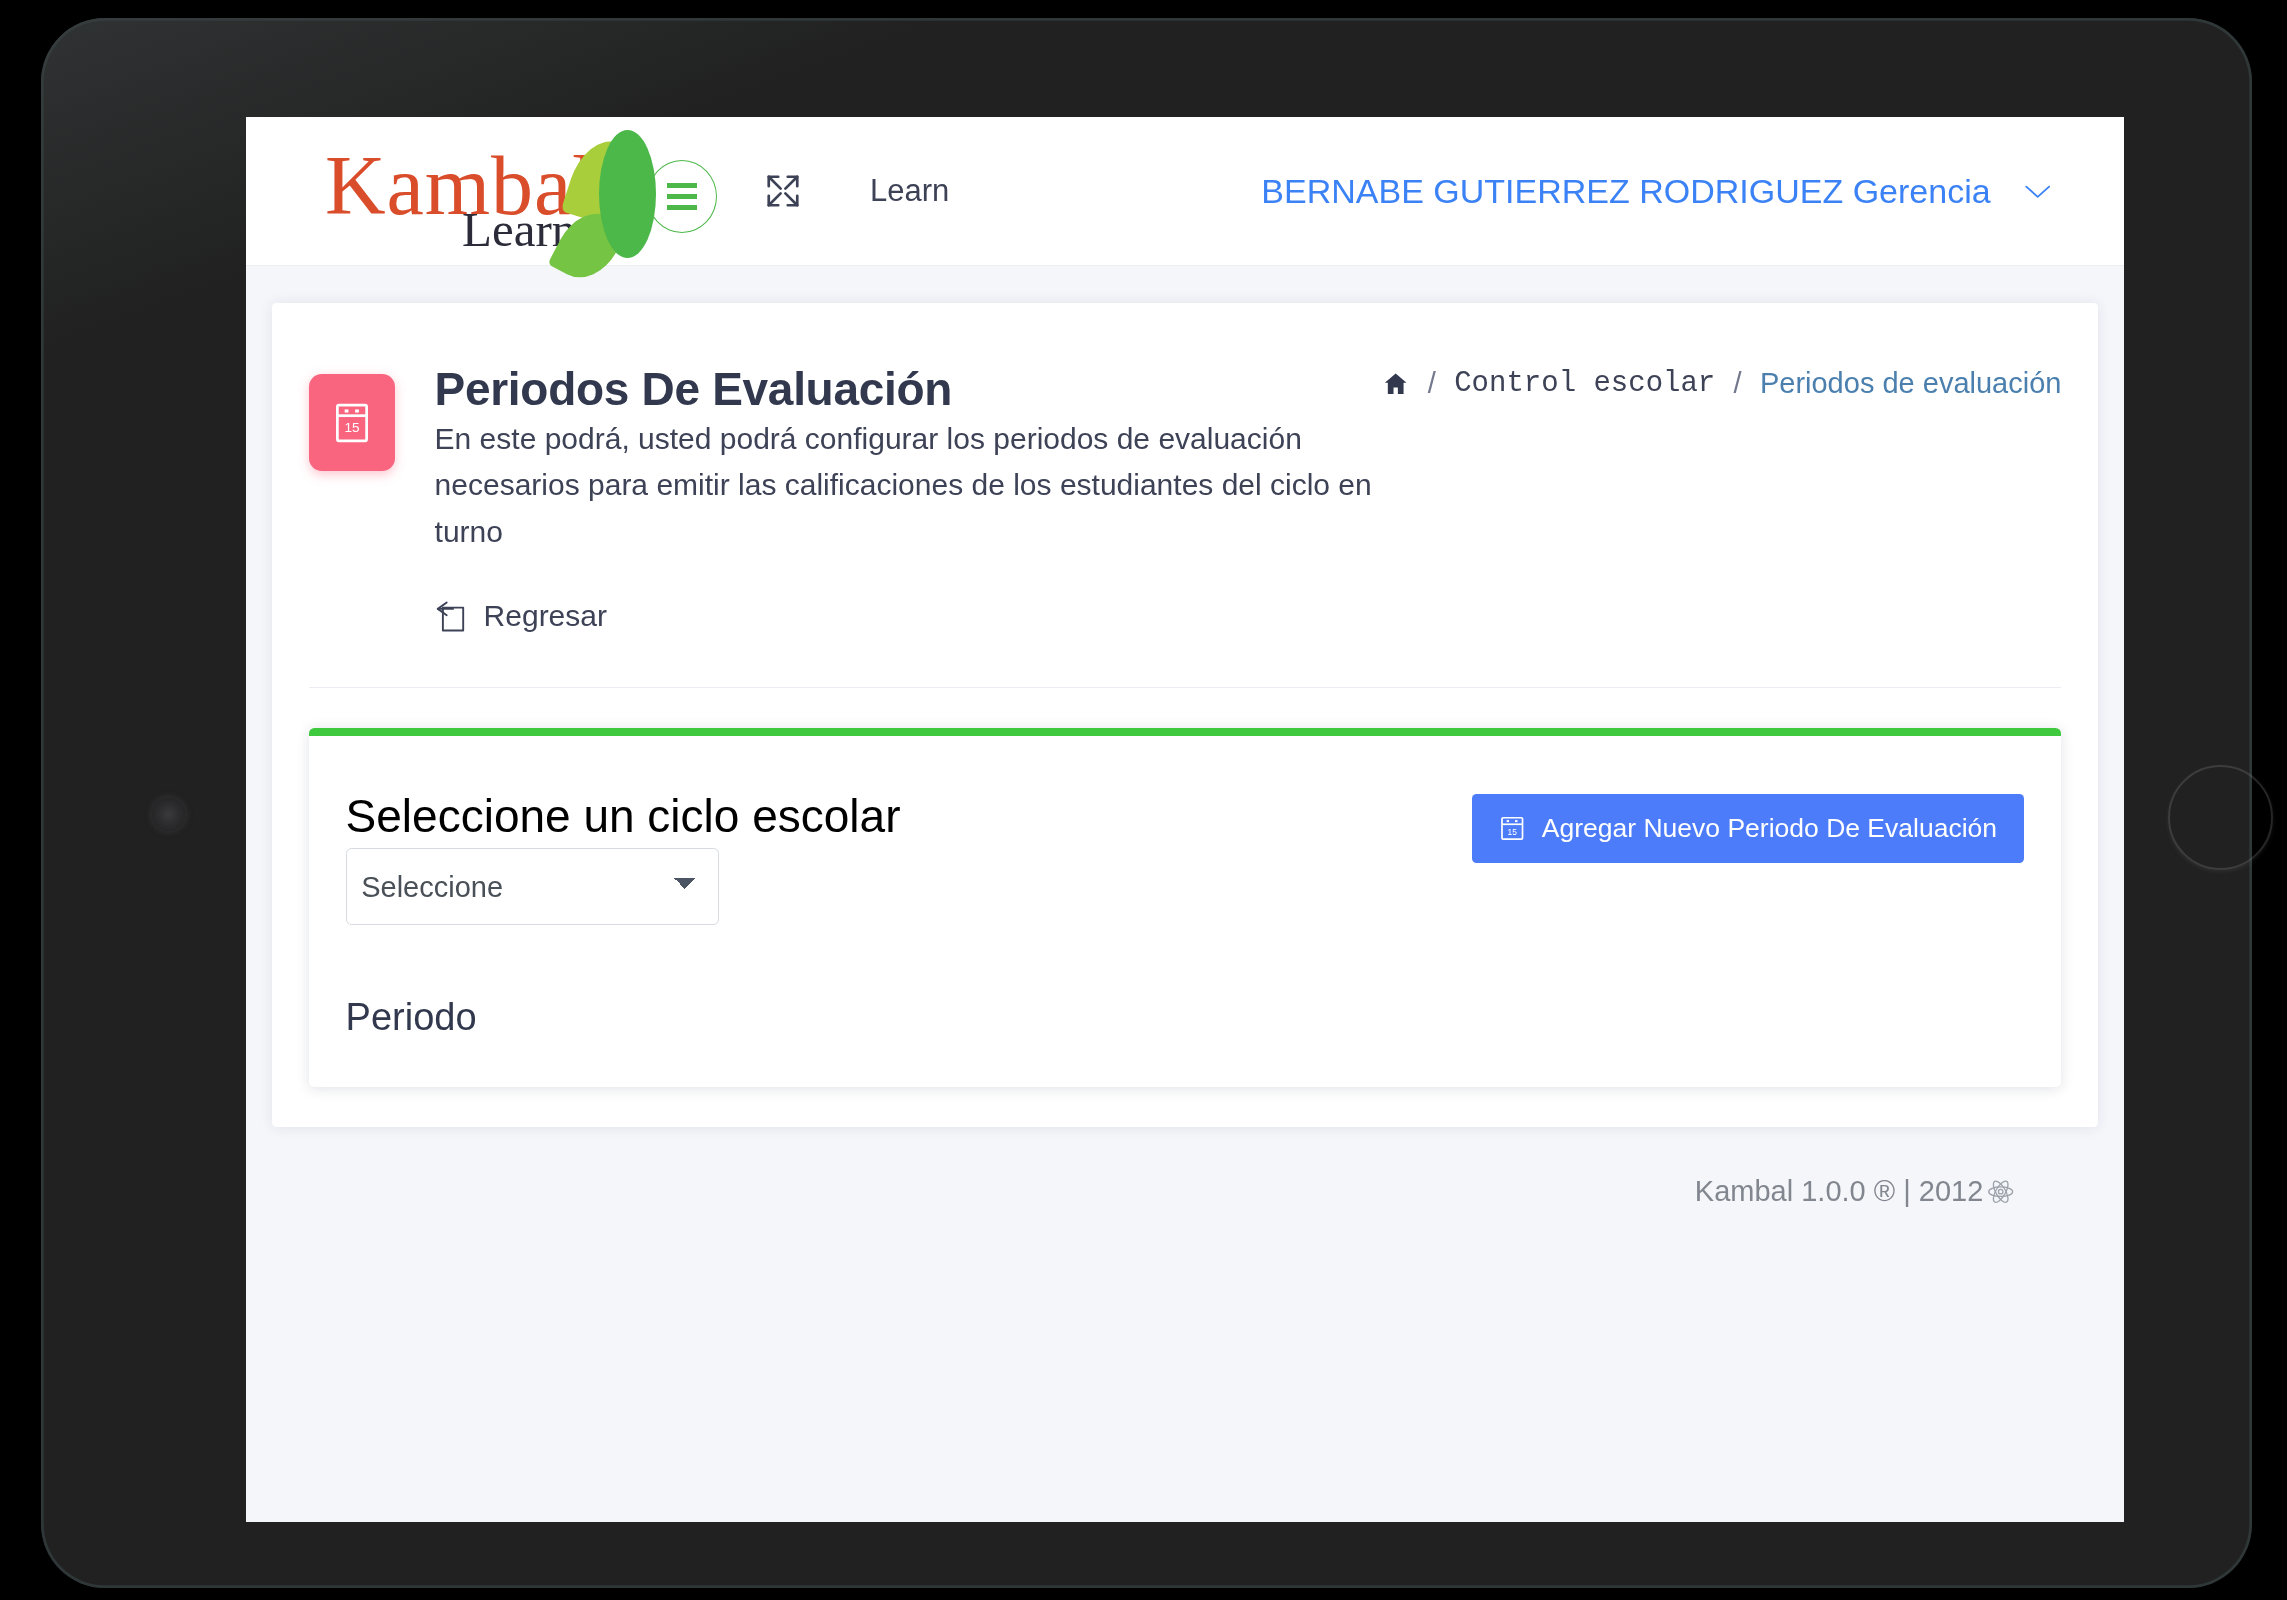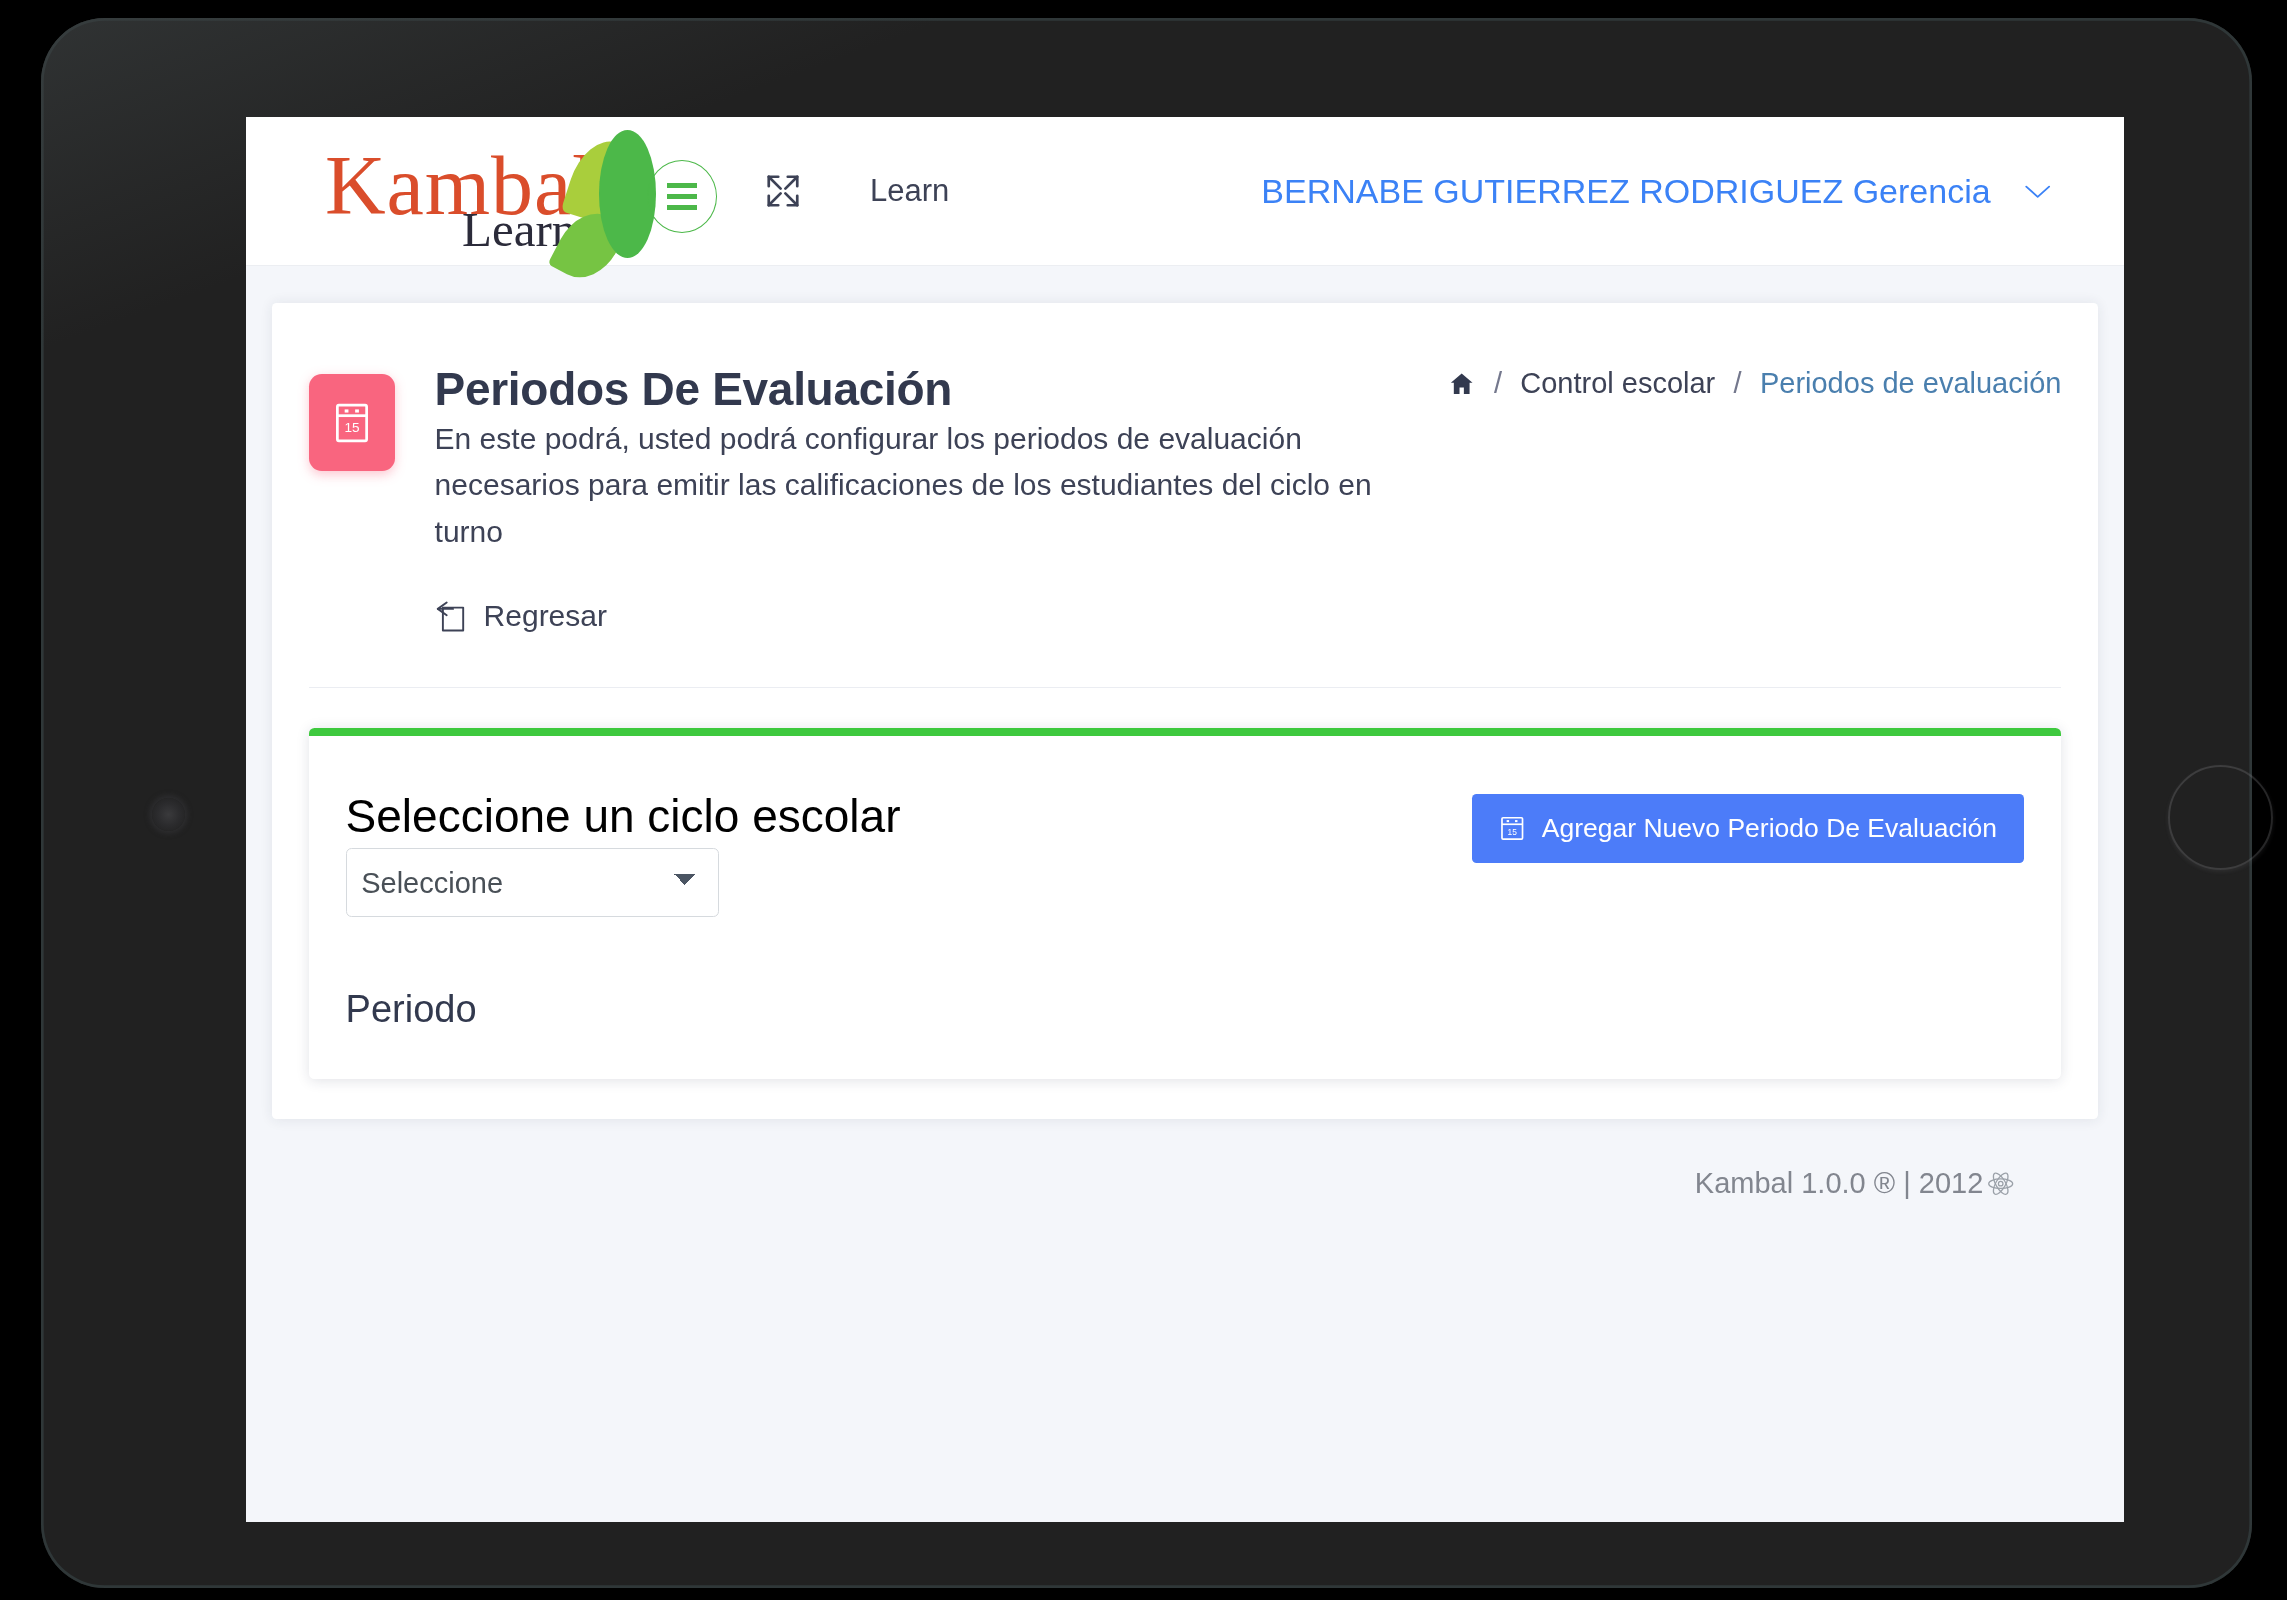--- a/index.html
+++ b/index.html
@@ -235,21 +235,21 @@
     font-size: 29px;
     white-space: nowrap;
     padding-top: 5.5px;
   }
   #breadcrumb-home {
     width: 27.4px;
     height: 27.4px;
     color: #32394e;
   }
   .bc-sep { color: #74788d; }
-  .bc-link { color: #3d4256; }
+  .bc-link { color: #3d4256; font-family: Liberation Mono, monospace; }
   .bc-current { color: #4a7fae; }
 
   #head-divider {
     margin: 51px 0 0 0;
     border: none;
     border-top: 0.9px solid #ebedf2;
   }
 
   
   #inner-card {
@@ -267,21 +267,21 @@
   }
   #cycle-block { flex: none; }
   #cycle-label {
     font-size: 46px;
     color: #000000;
     margin-bottom: 5.5px;
     margin-top: 11px;
   }
   #cycle-select {
     width: 373px;
-    height: 69px;
+    height: 77px;
     border: 0.9px solid #d6dade;
     border-radius: 5.5px;
     background: #ffffff;
     font-family: "Liberation Sans", sans-serif;
     font-size: 29px;
     color: #495057;
     padding: 0 14.6px;
     appearance: none;
     -webkit-appearance: none;
     background-image:

